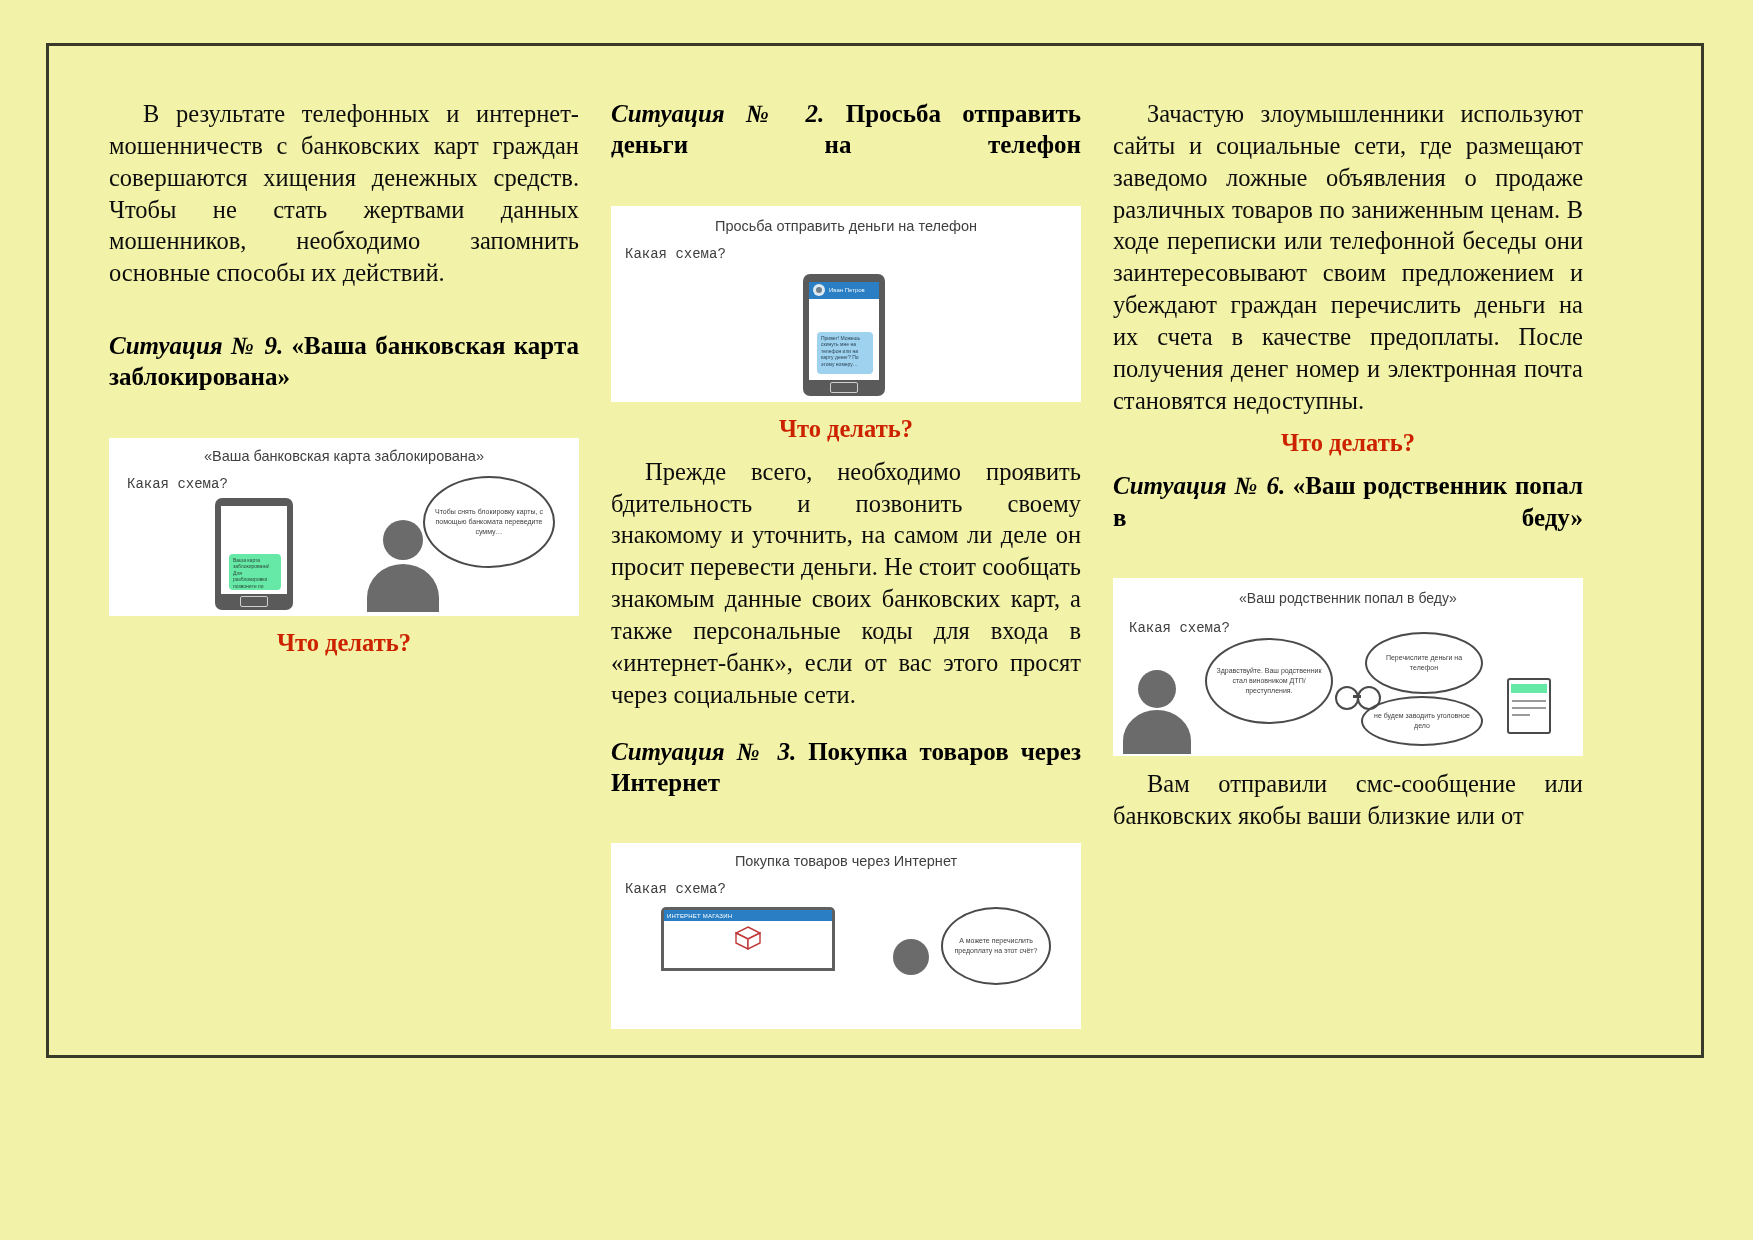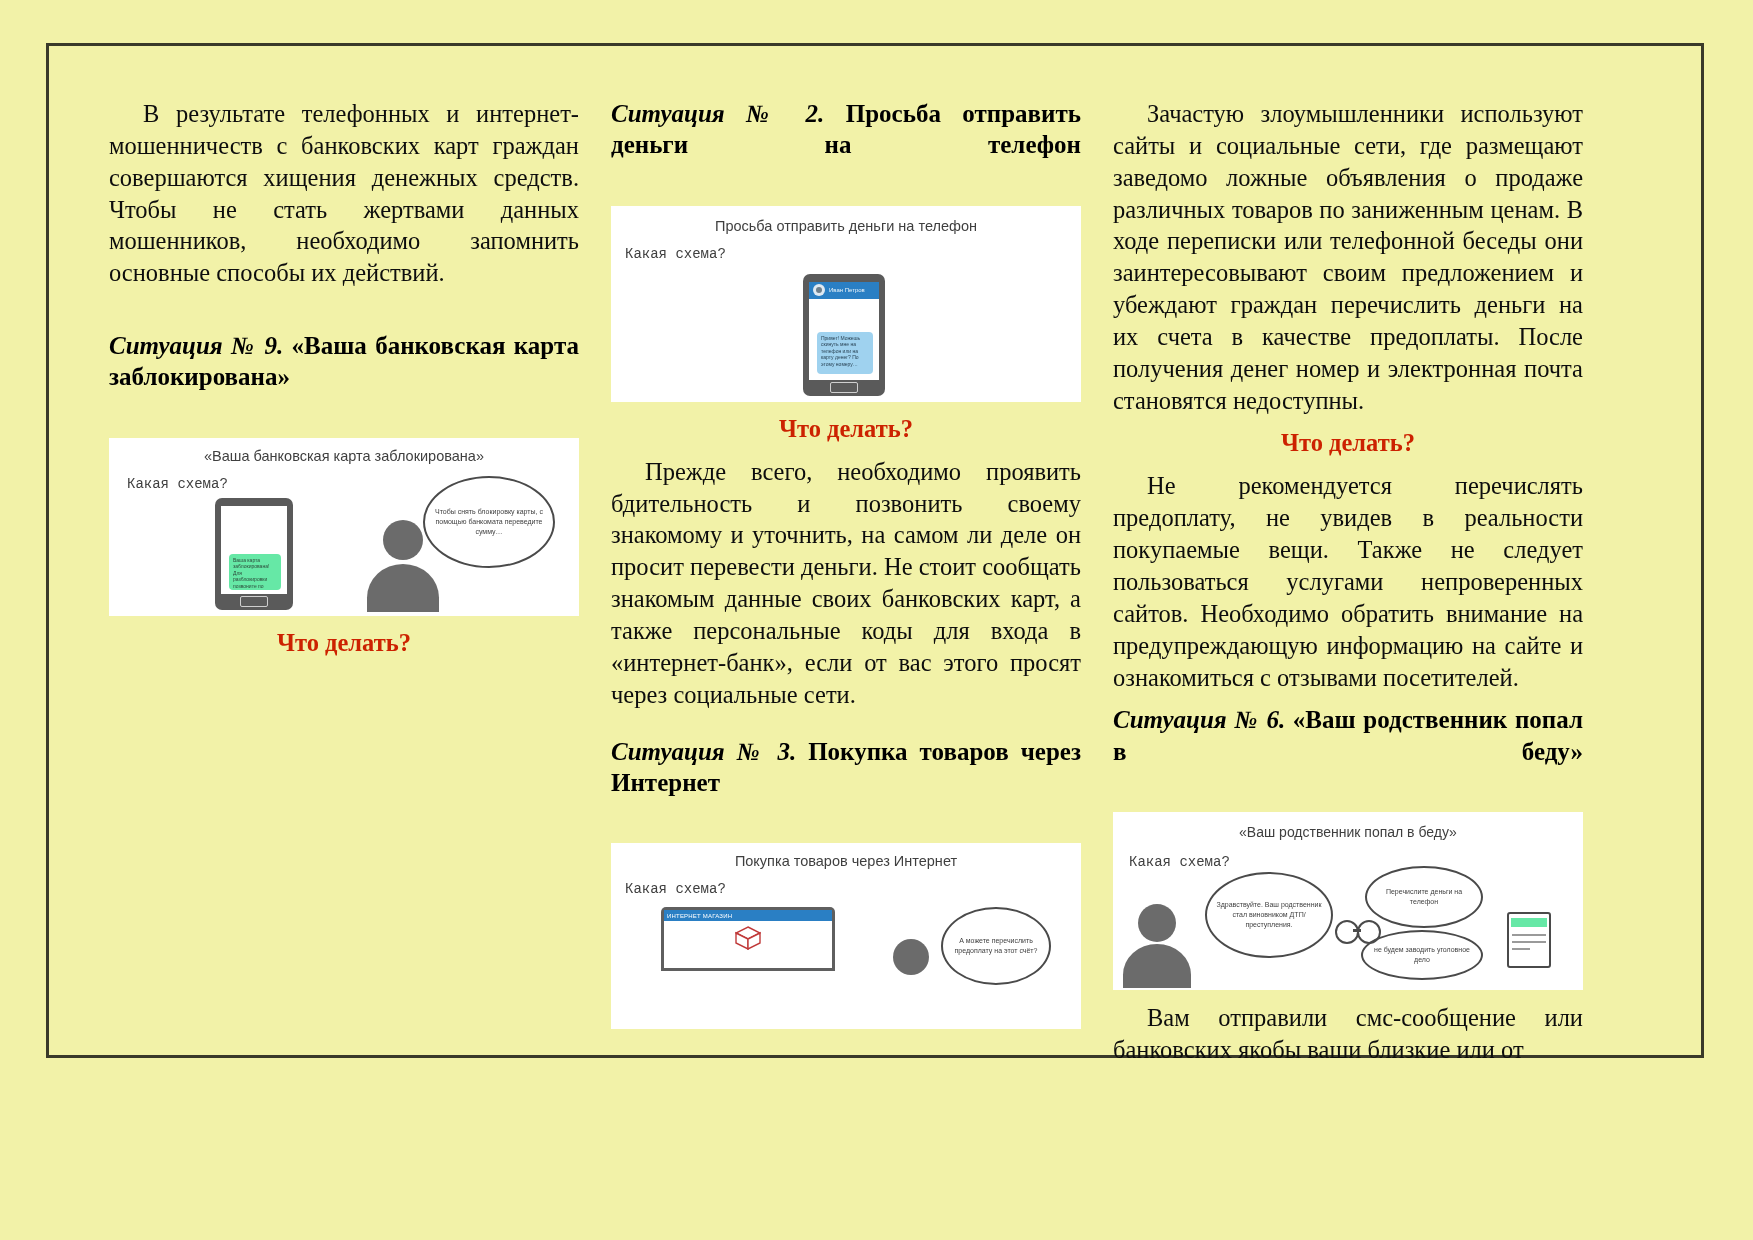--- a/index.html
+++ b/index.html
@@ -337,21 +337,20 @@
         <div class="oval" style="left:330px;top:64px;width:110px;height:78px;font-size:7px;line-height:1.45;">А можете перечислить предоплату на этот счёт?</div>
       </div>
     </div>
 
     <div class="col">
 
       <p class="body">Зачастую злоумышленники используют сайты и социальные сети, где размещают заведомо ложные объявления о продаже различных товаров по заниженным ценам. В ходе переписки или телефонной беседы они заинтересовывают своим предложением и убеждают граждан перечислить деньги на их счета в качестве предоплаты. После получения денег номер и электронная почта становятся недоступны.</p>
 
       <h3 class="whatdo">Что делать?</h3>
 
-      <p class="body">Не рекомендуется перечислять предоплату, не увидев в реальности покупаемые вещи. Также не следует пользоваться услугами непроверенных сайтов. Необходимо обратить внимание на предупреждающую информацию на сайте и ознакомиться с отзывами посетителей.</p>
 
       <h2 class="situation">
         <span class="lead">Ситуация № 6.</span>
         <span>«Ваш родственник попал в беду»</span>
       </h2>
 
       <div class="illus" style="height:178px;">
         <div class="cap-title" style="top:12px;font-size:14px;">«Ваш родственник попал в беду»</div>
         <div class="cap-sub" style="left:16px;top:42px;font-size:14px;">Какая схема?</div>
 

